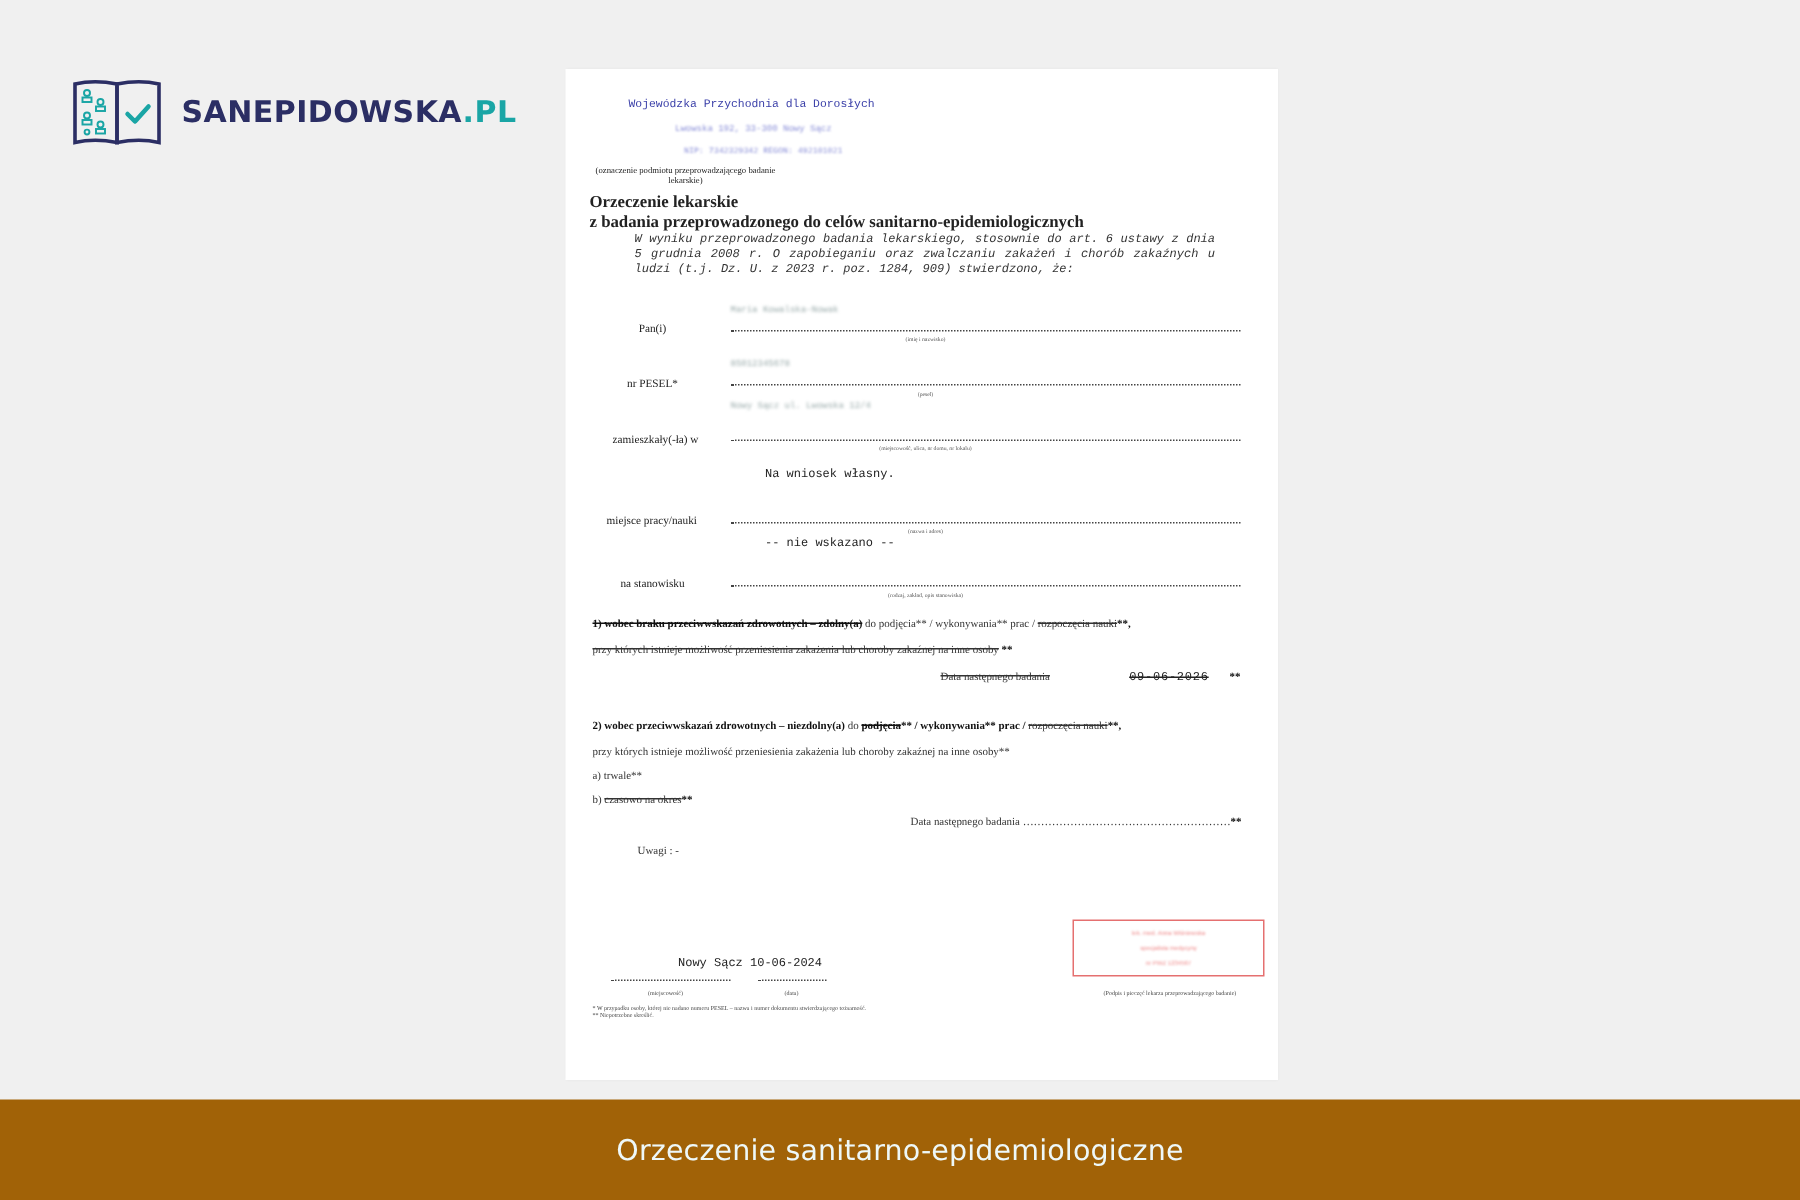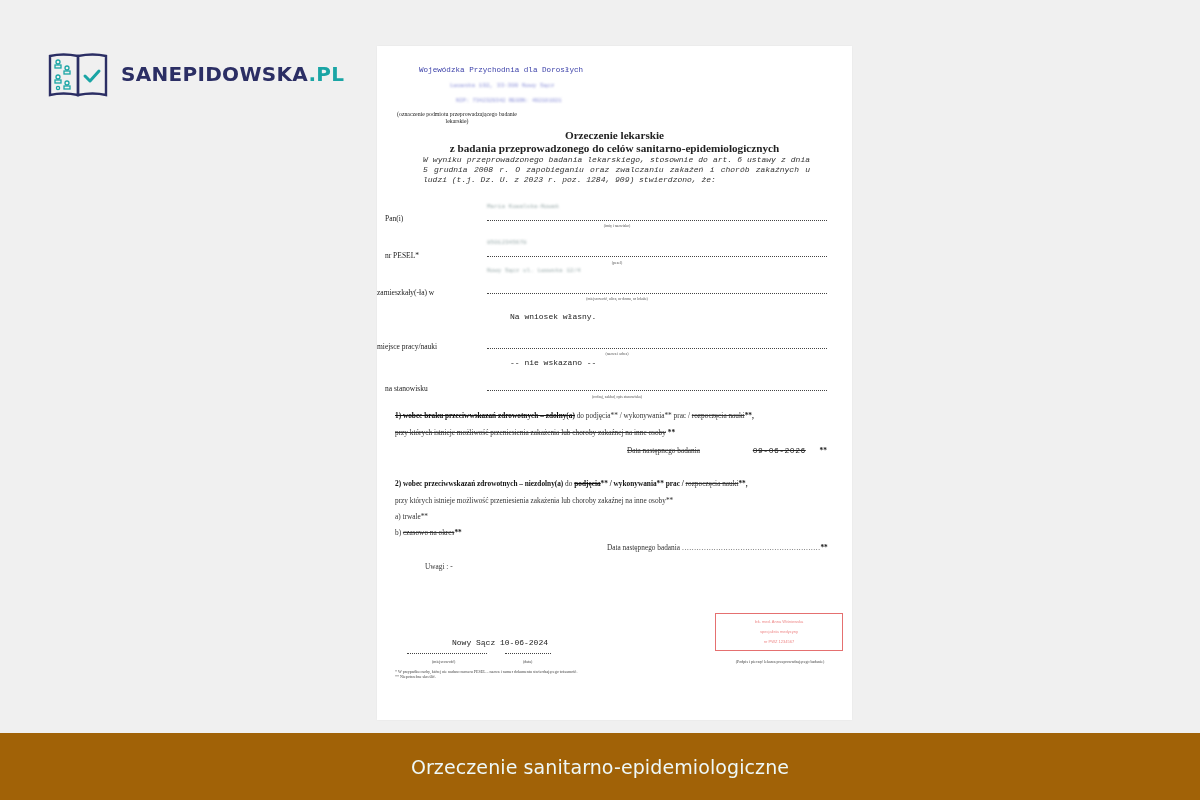--- a/index.html
+++ b/index.html
@@ -16,26 +16,26 @@
   .doc { position: absolute; left: 377px; top: 46px; width: 475px; height: 674px; background: #ffffff; box-shadow: 0 0 2px rgba(0,0,0,0.05); }
   .doc .abs { position: absolute; }
   .serif { font-family: "Liberation Serif", serif; color: #222; }
   .mono { font-family: "Liberation Mono", monospace; color: #222; padding-left: 23px; }
 
   .clinic-name { left: 19px; top: 20px; font-size: 7.6px; color: #3a3fa8; }
   .clinic-addr { left: 50px; top: 36px; font-size: 6px; color: #8a8fd8; filter: blur(0.8px); }
   .clinic-nip { left: 56px; top: 51px; font-size: 5.5px; color: #8a8fd8; filter: blur(0.8px); }
   .stamp-caption { left: 20px; top: 65px; width: 120px; text-align: center; font-size: 5.8px; line-height: 7px; }
 
-  .title { left: 0; width: 475px; text-align: center; font-weight: bold; font-size: 11.2px; }
+  .title { left: 16px; width: 475px; text-align: left; font-weight: bold; font-size: 11.2px; }
   .title1 { top: 83px; }
   .title2 { top: 96px; }
   .intro { left: 23px; top: 109px; width: 410px; font-style: italic; font-size: 8px; line-height: 10px; text-align: justify; color: #333; }
 
-  .field-label { font-size: 7.5px; width: 100px; }
+  .field-label { font-size: 7.5px; width: 100px; text-align: center; }
   .dots { border-bottom: 1px dotted #444; height: 1px; }
   .caption { font-size: 3.8px; color: #555; text-align: center; }
   .blur-val { font-family: "Liberation Mono", monospace; font-size: 6px; color: #9aa; filter: blur(1.2px); }
   .mono-val { font-size: 8px; }
 
   .sec { font-size: 7.3px; color: #333; }
   .sec b { color: #111; }
   .strike { text-decoration: line-through; }
 
   .stamp-box { left: 338px; top: 567px; width: 128px; height: 38px; border: 1px solid #e57070; }

